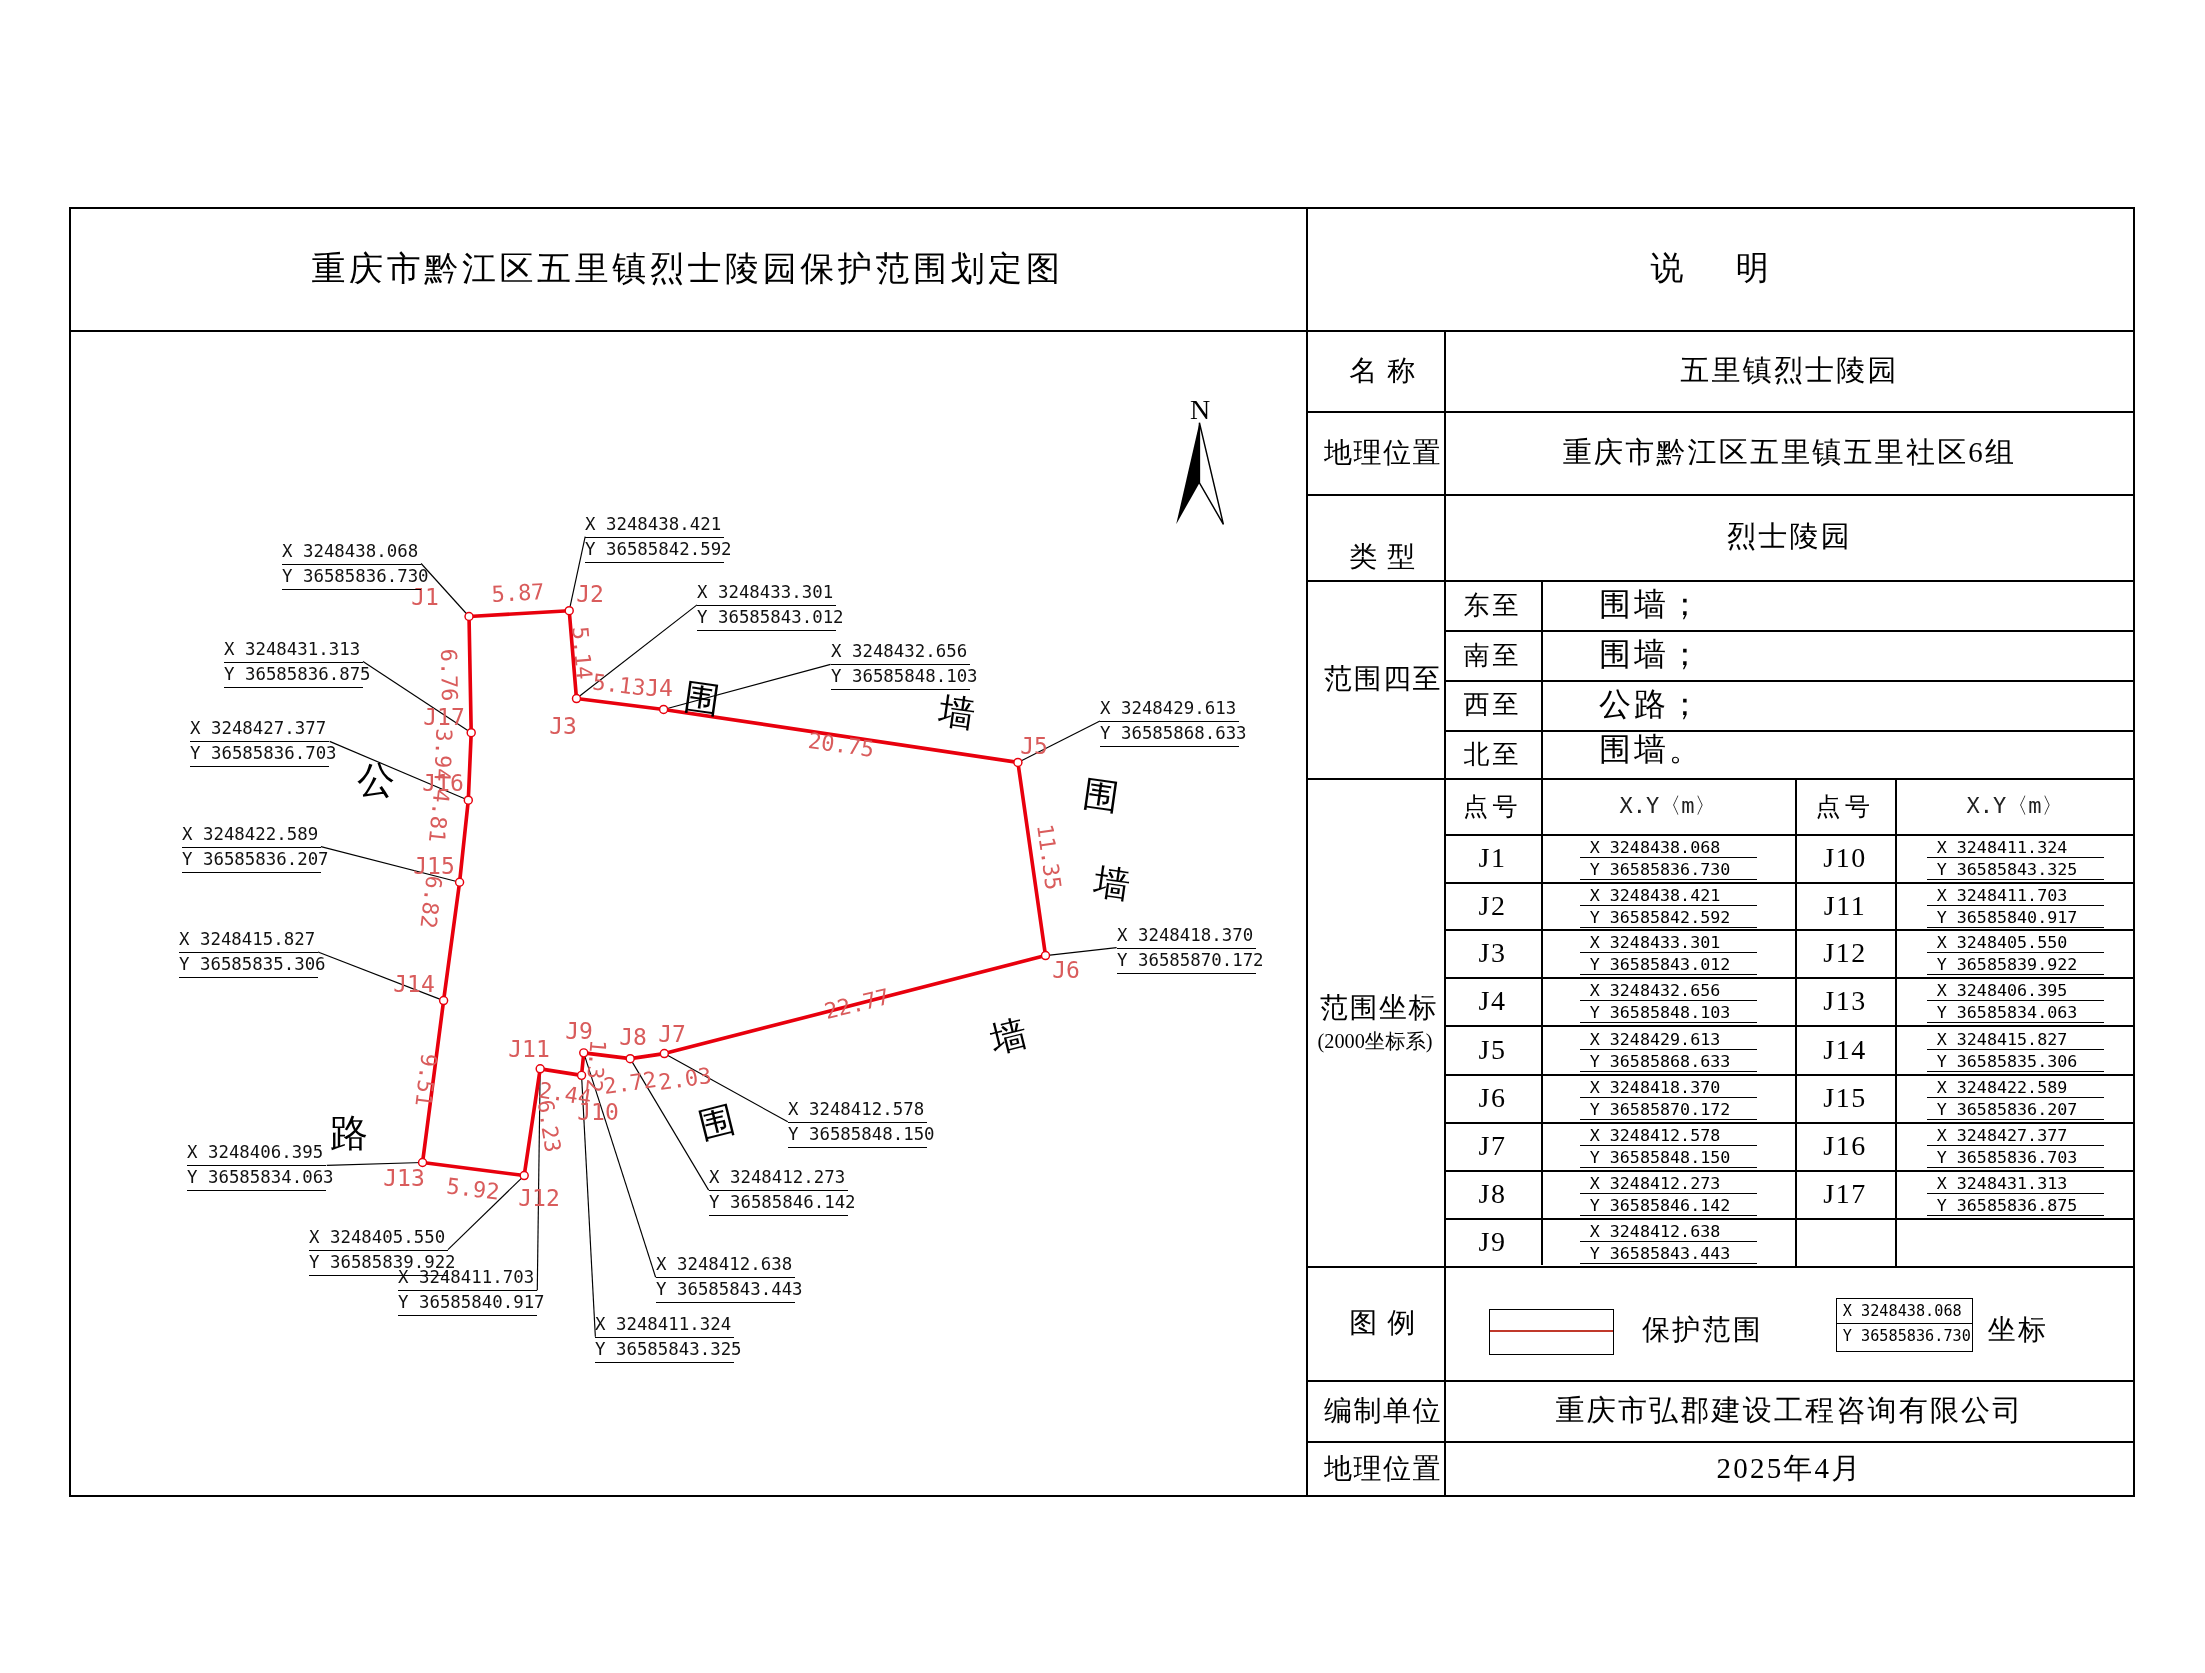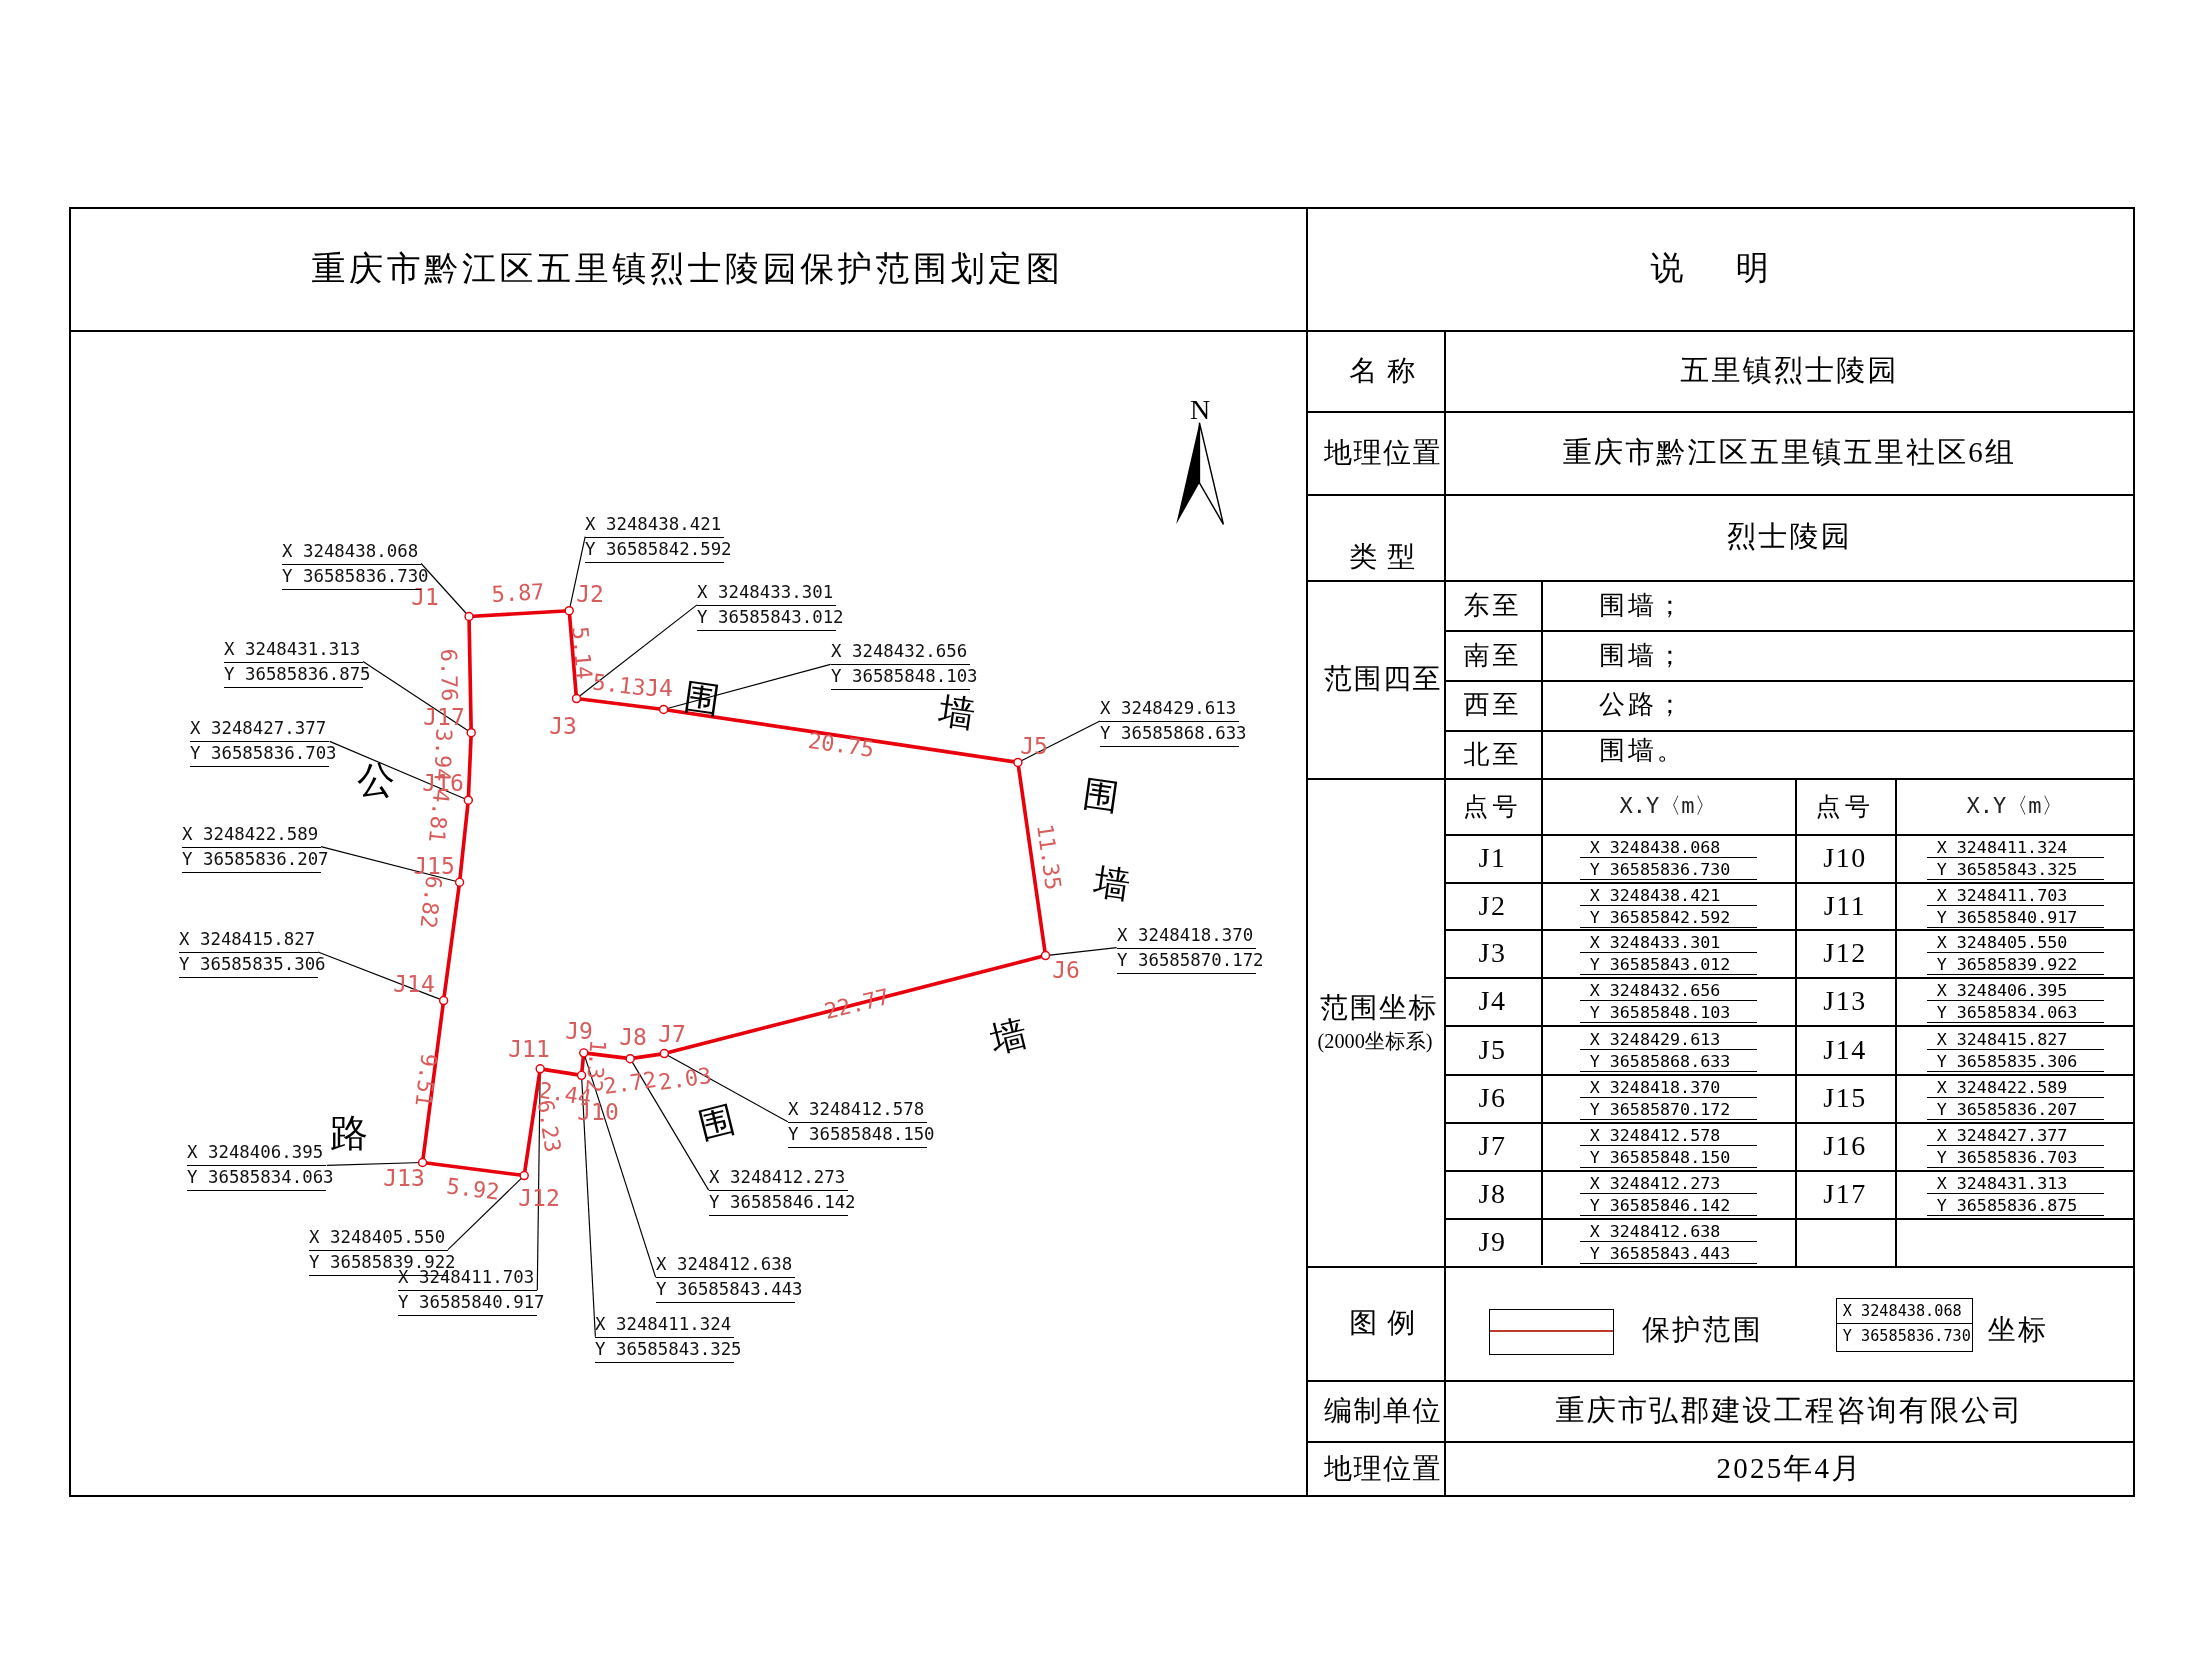--- a/index.html
+++ b/index.html
@@ -5,21 +5,21 @@
   html,body{margin:0;padding:0;background:#fff;}
   body{width:2205px;height:1673px;position:relative;font-family:"Liberation Serif",serif;color:#000;}
   .hl{position:absolute;background:#000;height:1.5px;}
   .vl{position:absolute;background:#000;width:1.5px;}
   .thick{background:#000;}
   .cell{position:absolute;display:flex;align-items:center;justify-content:center;text-align:center;}
   .cell.left{justify-content:flex-start;text-align:left;}
   .lab{font-size:28px;letter-spacing:1.5px;padding-left:8px;}
   .val{font-size:29px;letter-spacing:2.2px;}
   .dirlab{font-size:26px;letter-spacing:2.9px;}
-  .dirval{font-size:26px;letter-spacing:2.9px;}
+  .dirval{font-size:32px;letter-spacing:2.9px;}
   .colhead{font-size:25px;letter-spacing:4.4px;}
   .colxy{font-family:"DejaVu Sans Mono",monospace;font-size:22px;color:#222;}
   .pid{font-size:28px;letter-spacing:1.5px;}
   .xycell{position:absolute;display:flex;flex-direction:column;align-items:center;justify-content:center;}
   .xyline{font-family:"DejaVu Sans Mono",monospace;font-size:16.7px;width:177px;text-align:left;padding-left:10.2px;border-bottom:1.5px solid #000;height:22px;line-height:22px;box-sizing:border-box;}
   .title{position:absolute;left:69px;top:207px;width:1237px;height:123px;display:flex;align-items:center;justify-content:center;font-size:34px;letter-spacing:3.6px;}
   .shuoming{position:absolute;left:1306px;top:207px;width:829px;height:123px;display:flex;align-items:center;justify-content:center;font-size:33px;letter-spacing:22px;}
   .legend-box{position:absolute;border:1.5px solid #000;background:#fff;}
   .sample-box{position:absolute;border:1.5px solid #000;background:#fff;display:flex;flex-direction:column;}
   .sample-row{font-family:"DejaVu Sans Mono",monospace;font-size:15.2px;height:25px;line-height:25px;padding-left:5.8px;box-sizing:border-box;}

